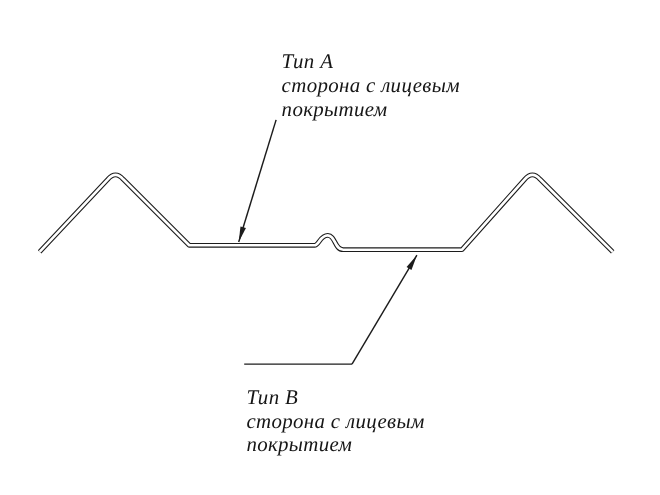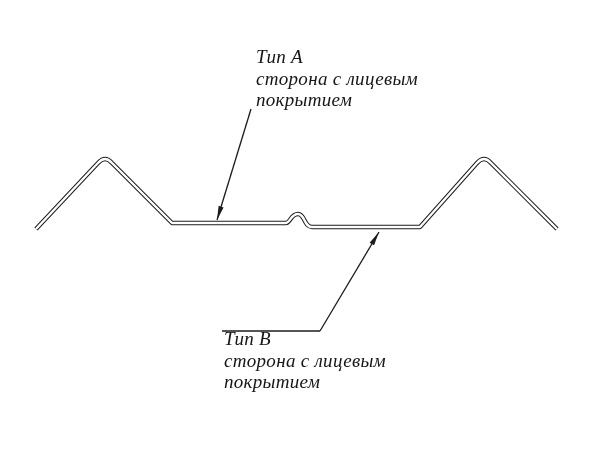--- a/index.html
+++ b/index.html
@@ -48,19 +48,19 @@
     <path d="M 222 331 L 320 331" fill="none" stroke="#1c1c1c" stroke-width="1.3"></path>
     <path d="M 320 331 L 379 232" fill="none" stroke="#1c1c1c" stroke-width="1.3" marker-end="url(#arrow)"></path>
   </svg>
 
   <div class="callout" style="left:256px; top:46px;">
     <div class="title">Тип А</div>
     <div>сторона с лицевым</div>
     <div>покрытием</div>
   </div>
 
-  <div class="callout" style="left:224px; top:328px;">
+  <div class="callout" style="left:224px; top:351px;">
     <div class="title">Тип В</div>
     <div>сторона с лицевым</div>
     <div>покрытием</div>
   </div>
 
 </div>
 
 </body></html>

